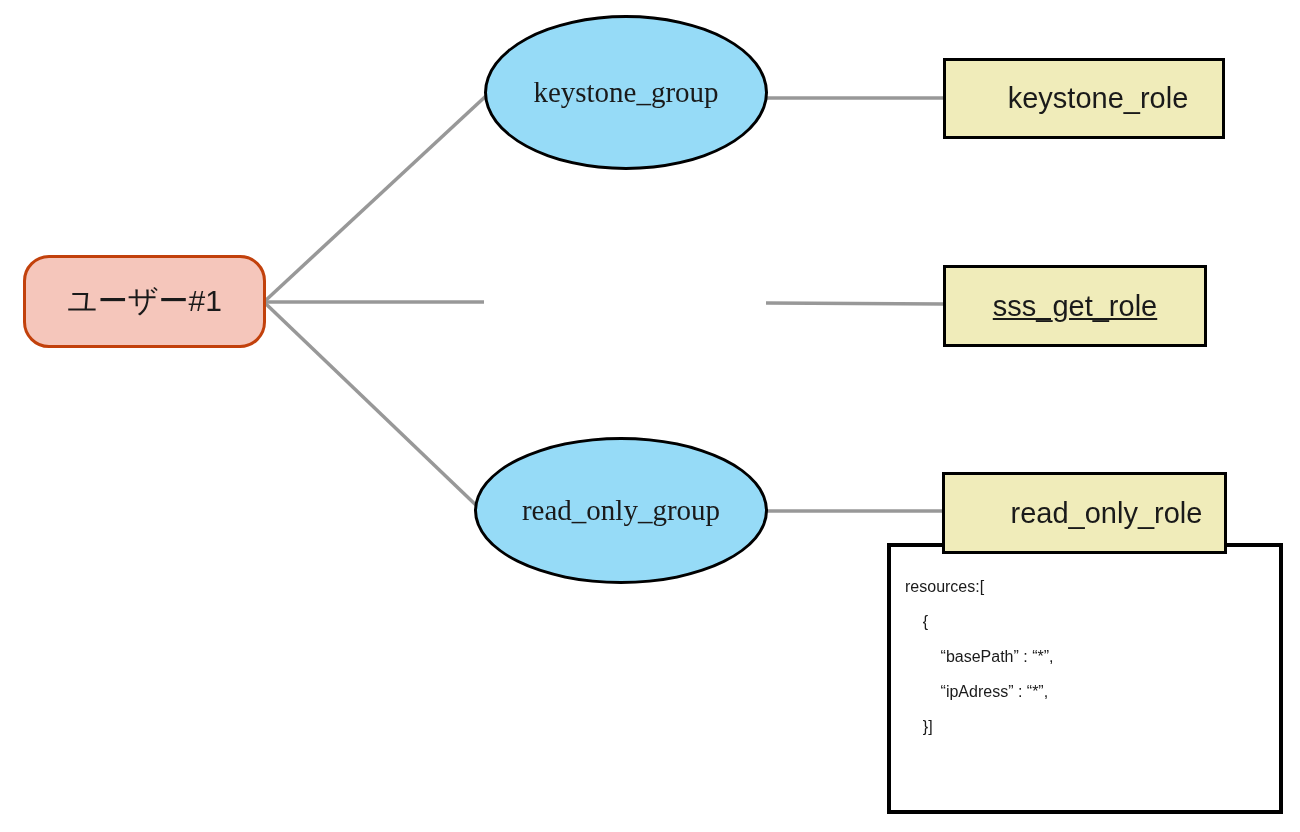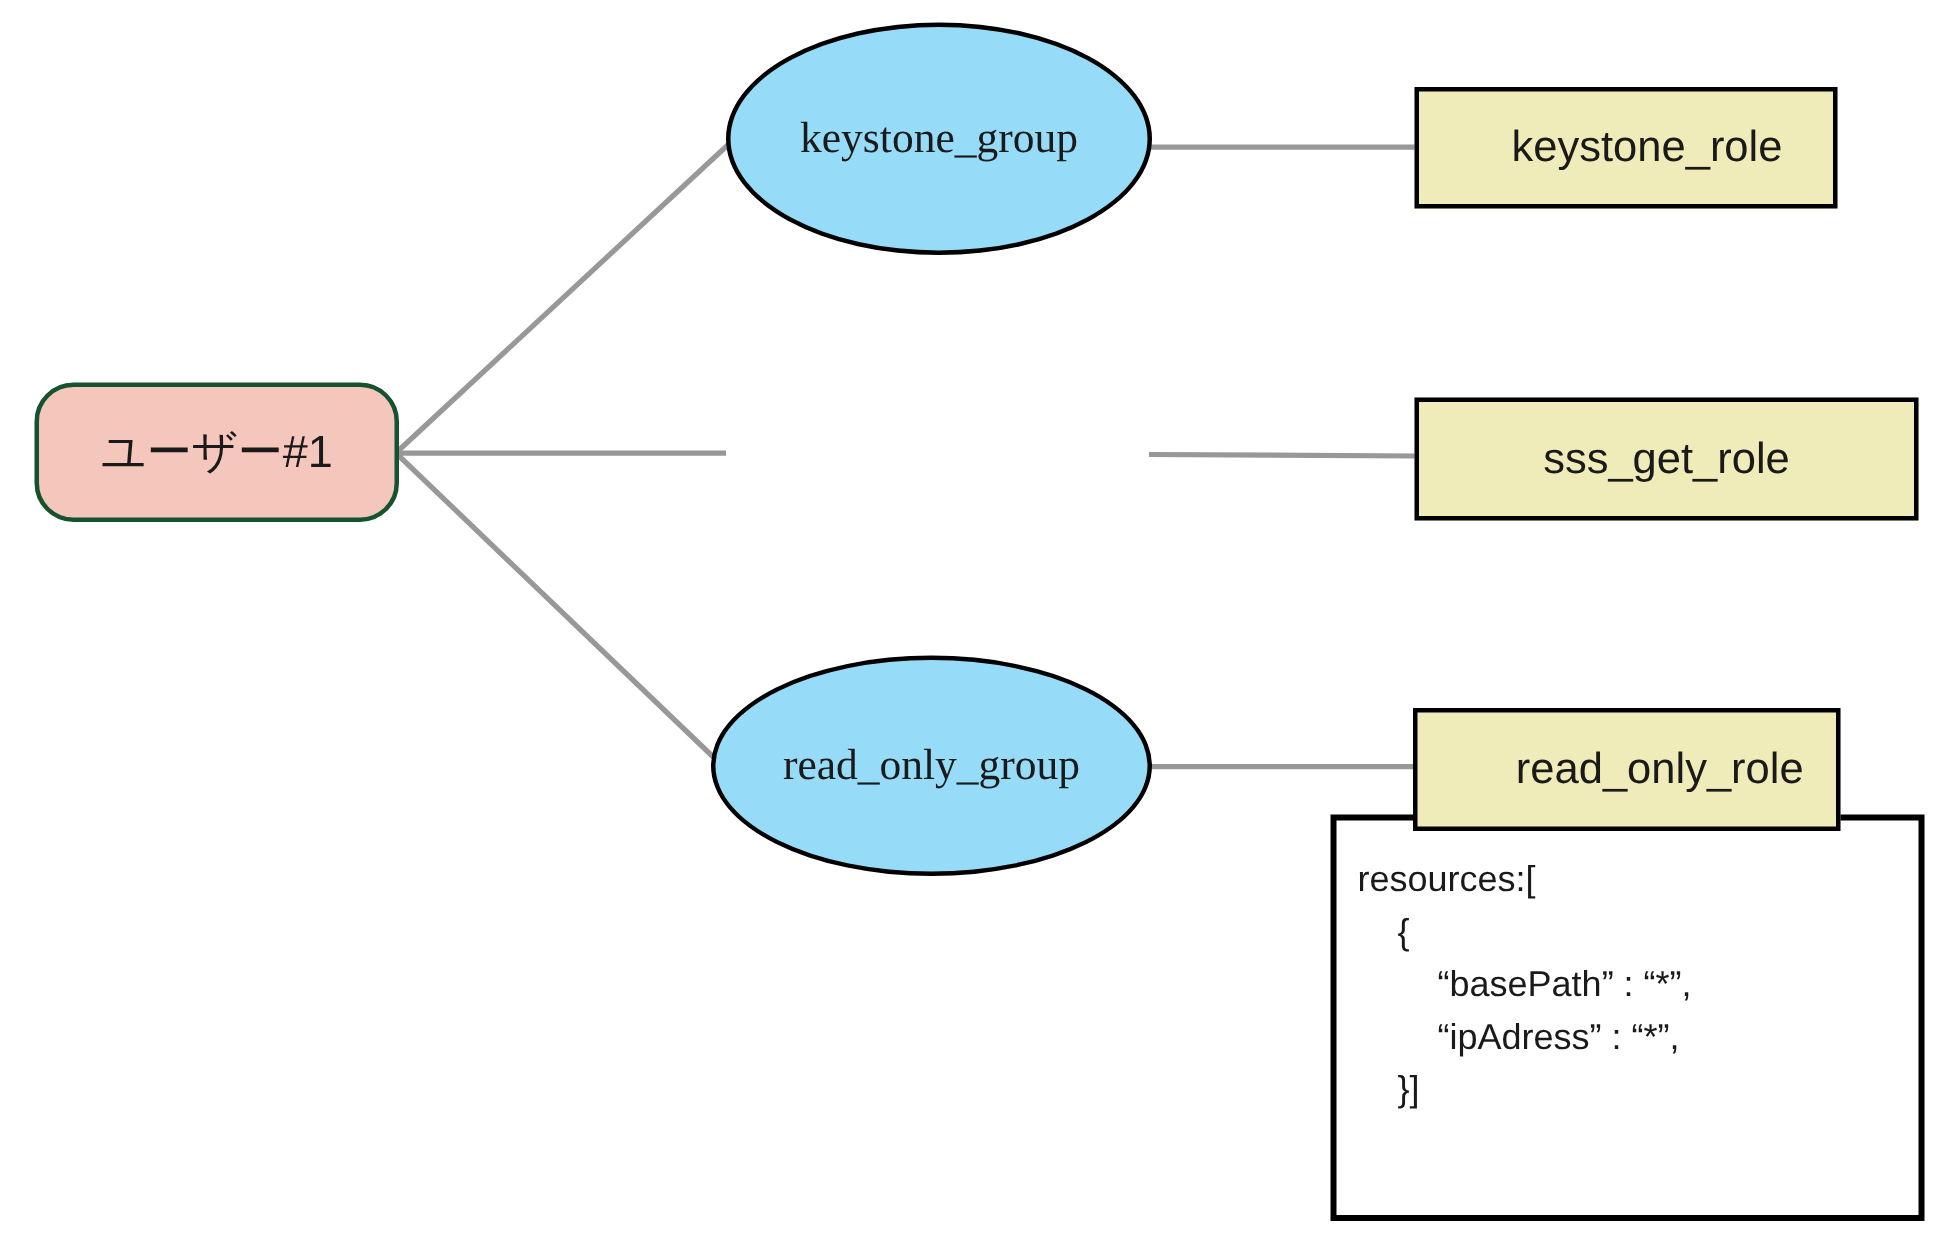--- a/index.html
+++ b/index.html
@@ -16,56 +16,56 @@
   .node{
     position:absolute;
     display:flex;align-items:center;justify-content:center;
     color:#1a1a1a;
     box-sizing:border-box;
     text-align:center;
   }
   .user-box{
     left:23px;top:255px;width:243px;height:93px;
     background:var(--pink,#f5c6bb);
-    border:3px solid #14532d;
+    border:3px solid #c2410c;
     border-radius:26px;
     font-size:30px;
   }
   .group-ellipse{
     background:var(--blue,#96dbf7);
     border:3px solid #000;
     border-radius:50%;
     font-size:29px;
     font-family:Liberation Serif, serif;
   }
   .g1{left:484px;top:15px;width:284px;height:155px;}
   .g2{left:483px;top:224px;width:284px;height:154px;}
   .g3{left:474px;top:437px;width:294px;height:147px;}
 
   .role-box{
     background:var(--yellow,#f0ecba);
     border:3px solid #000;
     font-size:29px;
   }
   .r1{left:943px;top:58px;width:282px;height:81px;padding-left:28px;}
-  .r2{left:943px;top:265px;width:336px;height:82px;}
+  .r2{left:943px;top:265px;width:264px;height:82px;text-decoration:underline;}
   .r3{left:942px;top:472px;width:285px;height:82px;z-index:3;padding-left:44px;}
 
   .policy-box{
     position:absolute;
     left:887px;top:543px;width:396px;height:271px;
     background:#fff;
     border:4px solid #000;
     box-sizing:border-box;
     z-index:2;
     padding:22px 0 0 14px;
   }
   .policy-line{
     white-space:pre;
-    font-size:24px;
+    font-size:16px;
     line-height:35px;
     color:#1a1a1a;
   }
 </style>
 </head>
 <body>
 
 <div class="canvas">
 
   <svg class="edges" viewBox="0 0 1300 832">

